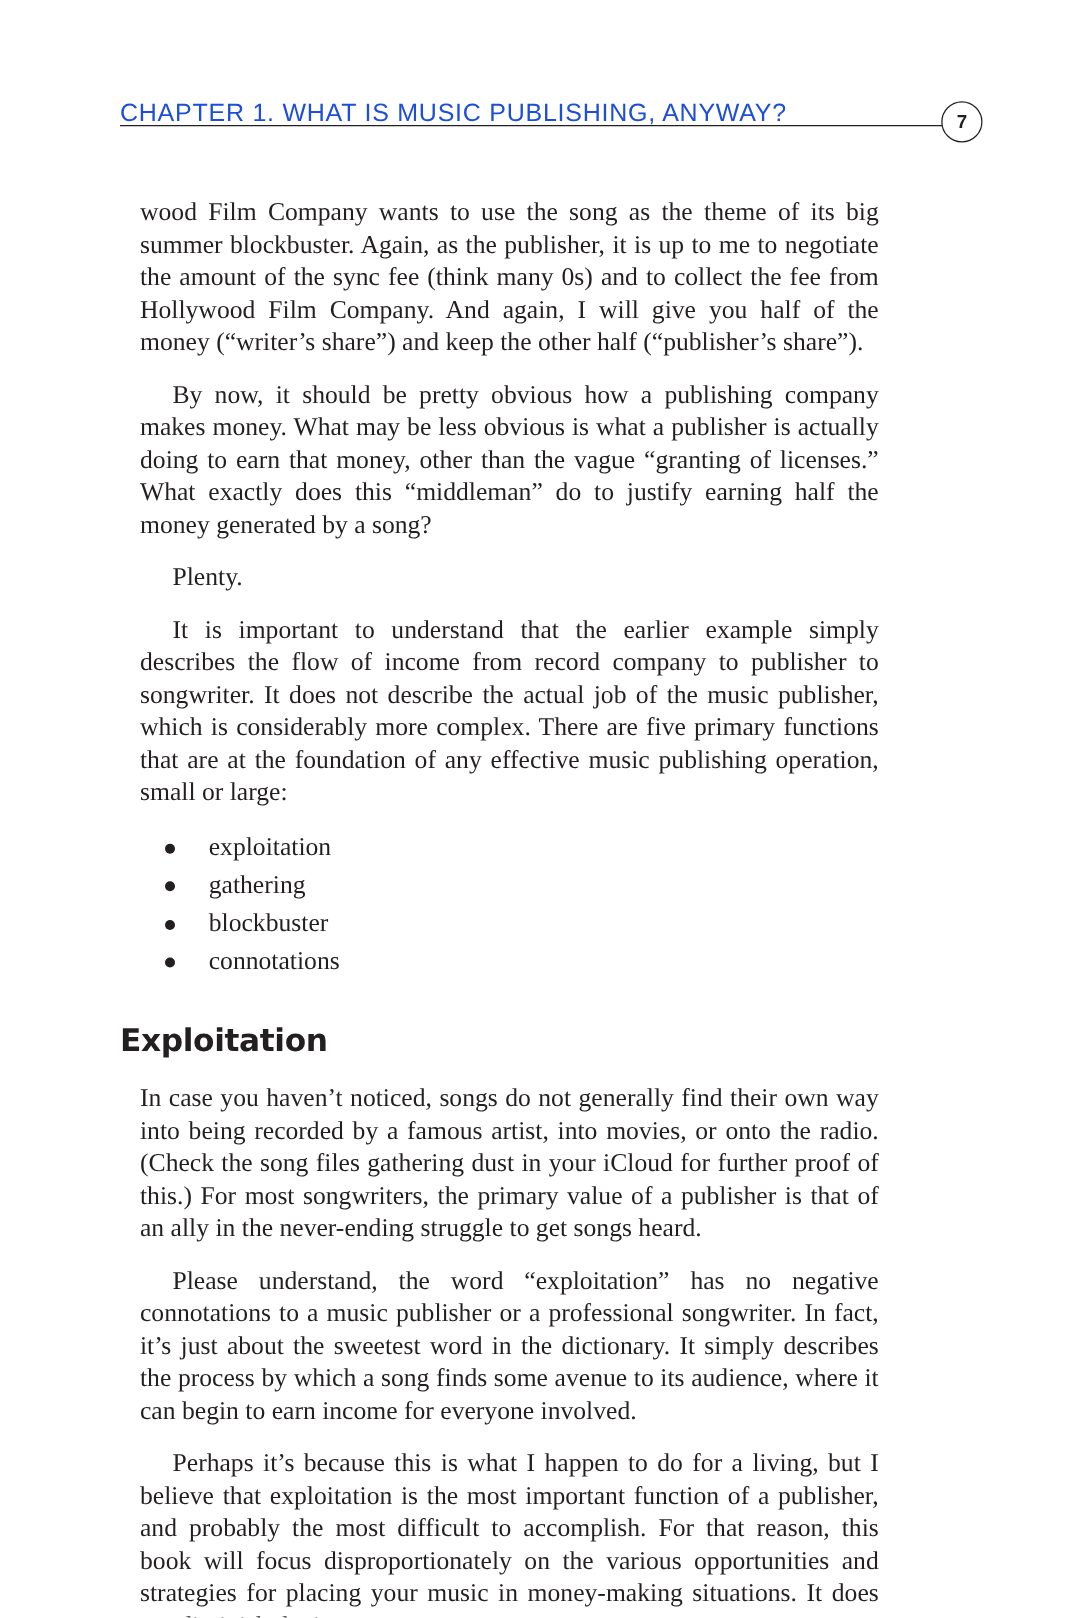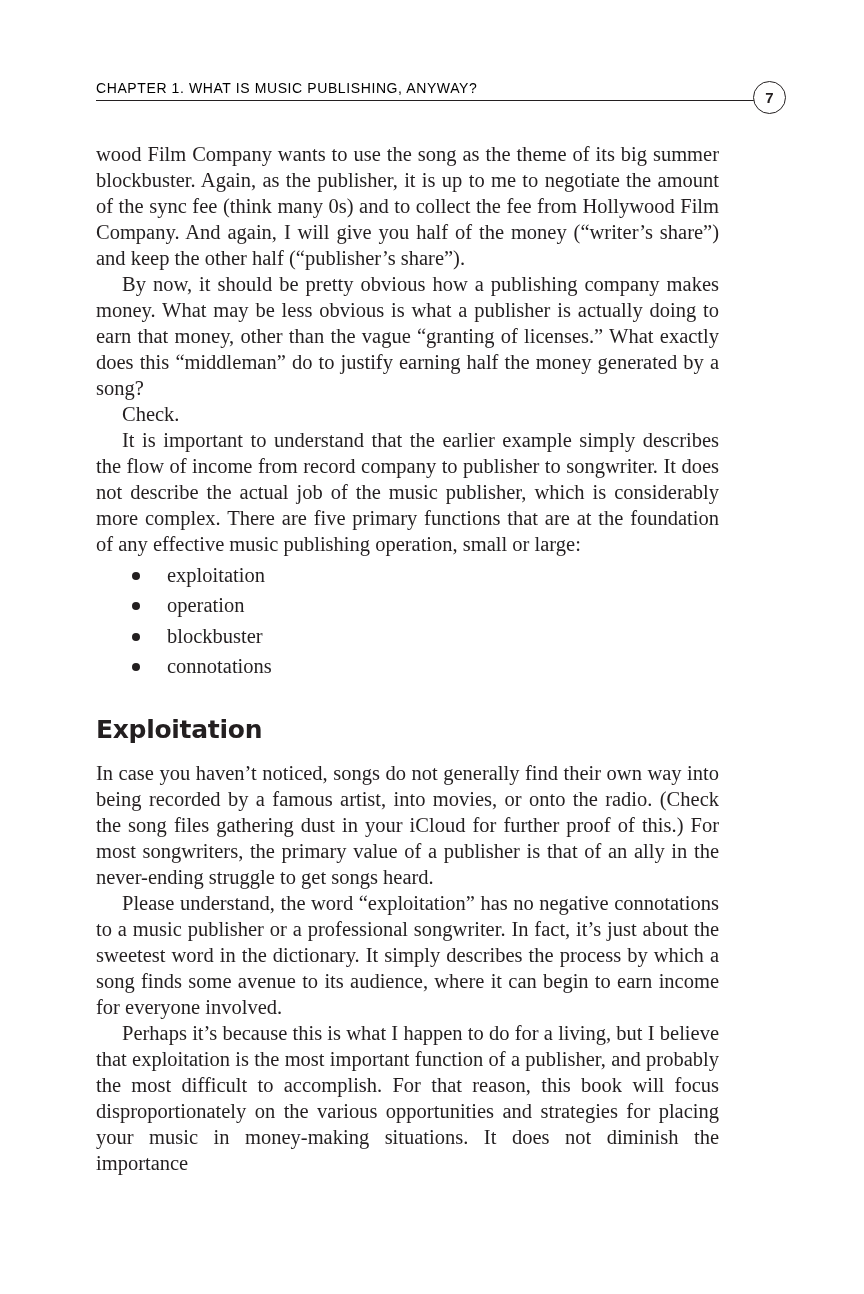--- a/index.html
+++ b/index.html
@@ -3,35 +3,35 @@
 <meta charset="utf-8">
 <style>
   html, body { margin: 0; padding: 0; background: #ffffff; }
   body { width: 864px; height: 1294px; position: relative; overflow: hidden; color: #231f20; }
   .header {
     position: absolute; left: 96px; top: 78px; width: 662px; height: 22px;
     border-bottom: 1.4px solid #231f20;
   }
   .running-head {
     position: absolute; left: 0; top: 2px;
-    font-family: "Liberation Sans", sans-serif; font-size: 14px; letter-spacing: 0.6px;
-    color: #000000; white-space: nowrap;
+    font-family: "Liberation Sans", sans-serif; font-size: 20px; letter-spacing: 0.6px;
+    color: #1d4ed8; white-space: nowrap;
   }
   .page-num {
     position: absolute; left: 753px; top: 81px; width: 33px; height: 33px;
     border: 1.5px solid #231f20; border-radius: 50%; background: #fff;
     font-family: "Liberation Sans", sans-serif; font-weight: bold; font-size: 15px;
     display: flex; align-items: center; justify-content: center; box-sizing: border-box;
   }
   .body-text {
     position: absolute; left: 96px; top: 141px; width: 623px;
     font-family: "Liberation Serif", serif; font-size: 20.5px; line-height: 26px;
     text-align: justify; hyphens: manual;
   }
-  .body-text p { margin: 0; }
+  .body-text p { margin: 16px; }
   .body-text p.indent { text-indent: 26px; }
   ul.bullets { list-style: none; margin: 3px 0 0 0; padding: 0; }
   ul.bullets li { position: relative; height: 30.4px; line-height: 30.4px; padding-left: 71px; text-align: left; }
   ul.bullets li .dot {
     position: absolute; left: 36px; top: 12px; width: 8px; height: 8px; border-radius: 50%; background: #231f20;
   }
   h2.section {
     margin: 31px 0 13px 0; font-family: "DejaVu Sans", sans-serif; font-weight: bold;
     font-size: 25px; line-height: 34px; letter-spacing: -0.3px; text-align: left;
   }
@@ -42,26 +42,26 @@
 <div class="header">
   <span class="running-head">CHAPTER 1. WHAT IS MUSIC PUBLISHING, ANYWAY?</span>
 </div>
 <div class="page-num">
   <span>7</span>
 </div>
 
 <div class="body-text">
   <p>wood Film Company wants to use the song as the theme of its big summer blockbuster. Again, as the publisher, it is up to me to negotiate the amount of the sync fee (think many 0s) and to collect the fee from Hollywood Film Company. And again, I will give you half of the money (“writer’s share”) and keep the other half (“publisher’s share”).</p>
   <p class="indent">By now, it should be pretty obvious how a publishing company makes money. What may be less obvious is what a publisher is actually doing to earn that money, other than the vague “granting of licenses.” What exactly does this “middleman” do to justify earning half the money generated by a song?</p>
-  <p class="indent">Check.</p>
+  <p class="indent">Plenty.</p>
   <p class="indent">It is important to understand that the earlier example simply describes the flow of income from record company to publisher to songwriter. It does not describe the actual job of the music publisher, which is considerably more complex. There are five primary functions that are at the foundation of any effective music publishing operation, small or large:</p>
 
   <ul class="bullets">
     <li><span class="dot"></span><span>exploitation</span></li>
-    <li><span class="dot"></span><span>operation</span></li>
+    <li><span class="dot"></span><span>gathering</span></li>
     <li><span class="dot"></span><span>blockbuster</span></li>
     <li><span class="dot"></span><span>connotations</span></li>
   </ul>
 
   <h2 class="section">Exploitation</h2>
 
   <p>In case you haven’t noticed, songs do not generally find their own way into being recorded by a famous artist, into movies, or onto the radio. (Check the song files gathering dust in your iCloud for further proof of this.) For most songwriters, the primary value of a publisher is that of an ally in the never-ending struggle to get songs heard.</p>
   <p class="indent">Please understand, the word “exploitation” has no negative connotations to a music publisher or a professional songwriter. In fact, it’s just about the sweetest word in the dictionary. It simply describes the process by which a song finds some avenue to its audience, where it can begin to earn income for everyone involved.</p>
   <p class="indent">Perhaps it’s because this is what I happen to do for a living, but I believe that exploitation is the most important function of a publisher, and prob­ably the most difficult to accomplish. For that reason, this book will focus disproportionately on the various opportunities and strategies for placing your music in money-making situations. It does not diminish the importance</p>
 </div>

